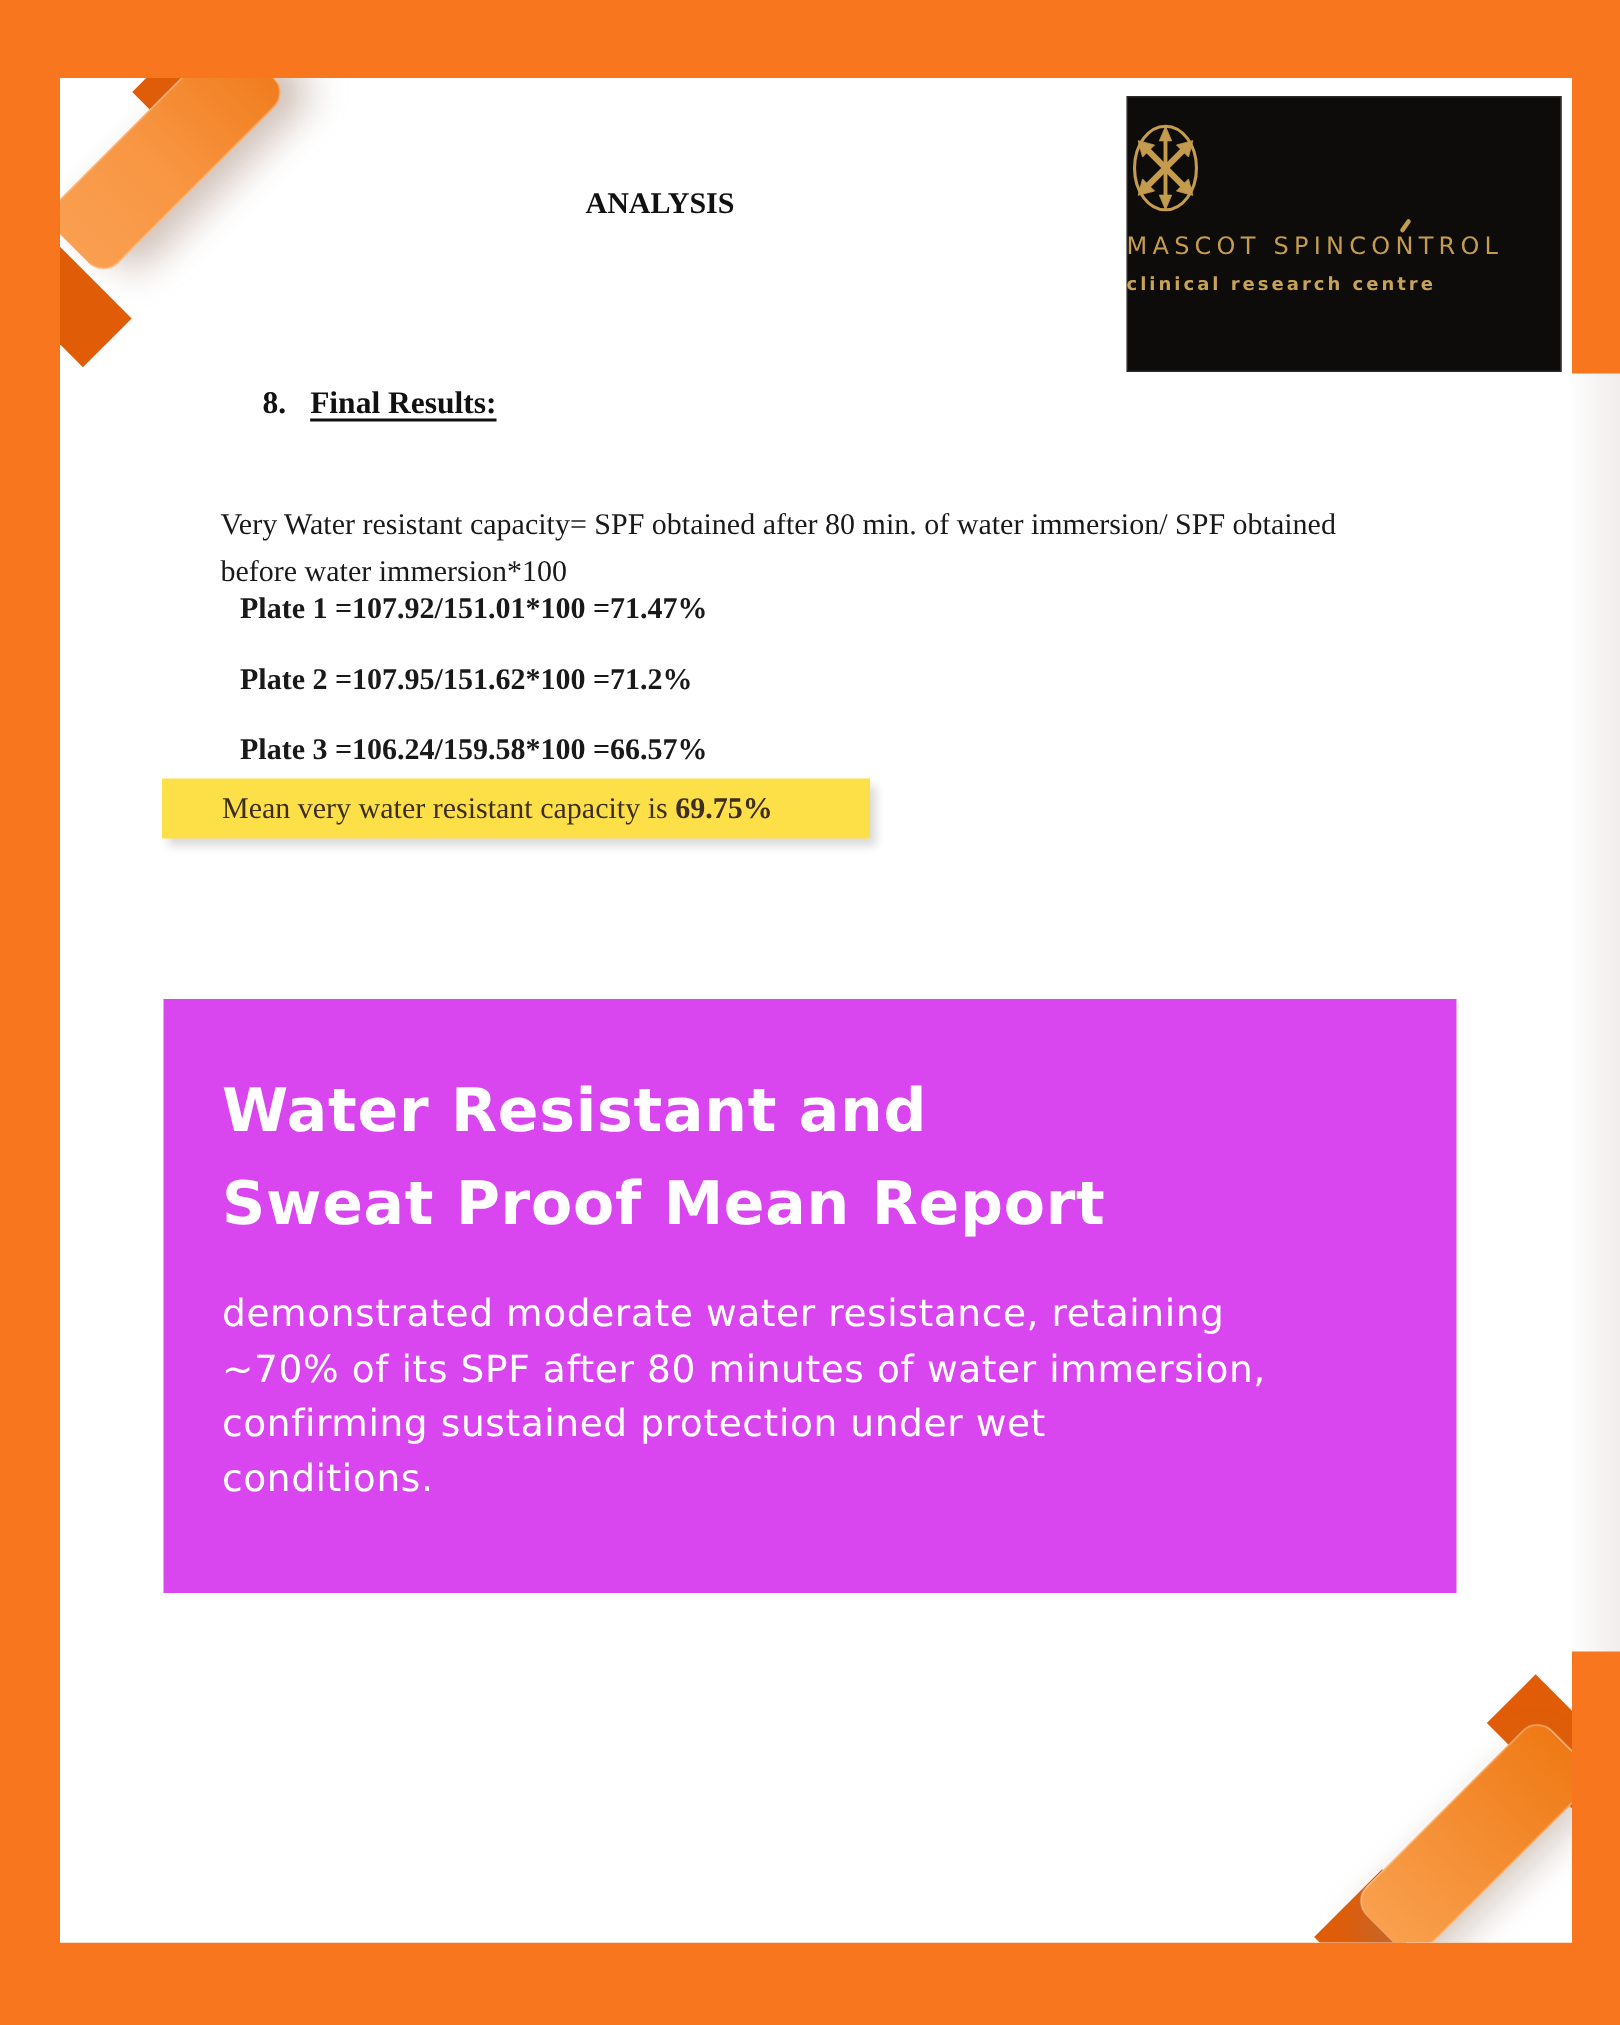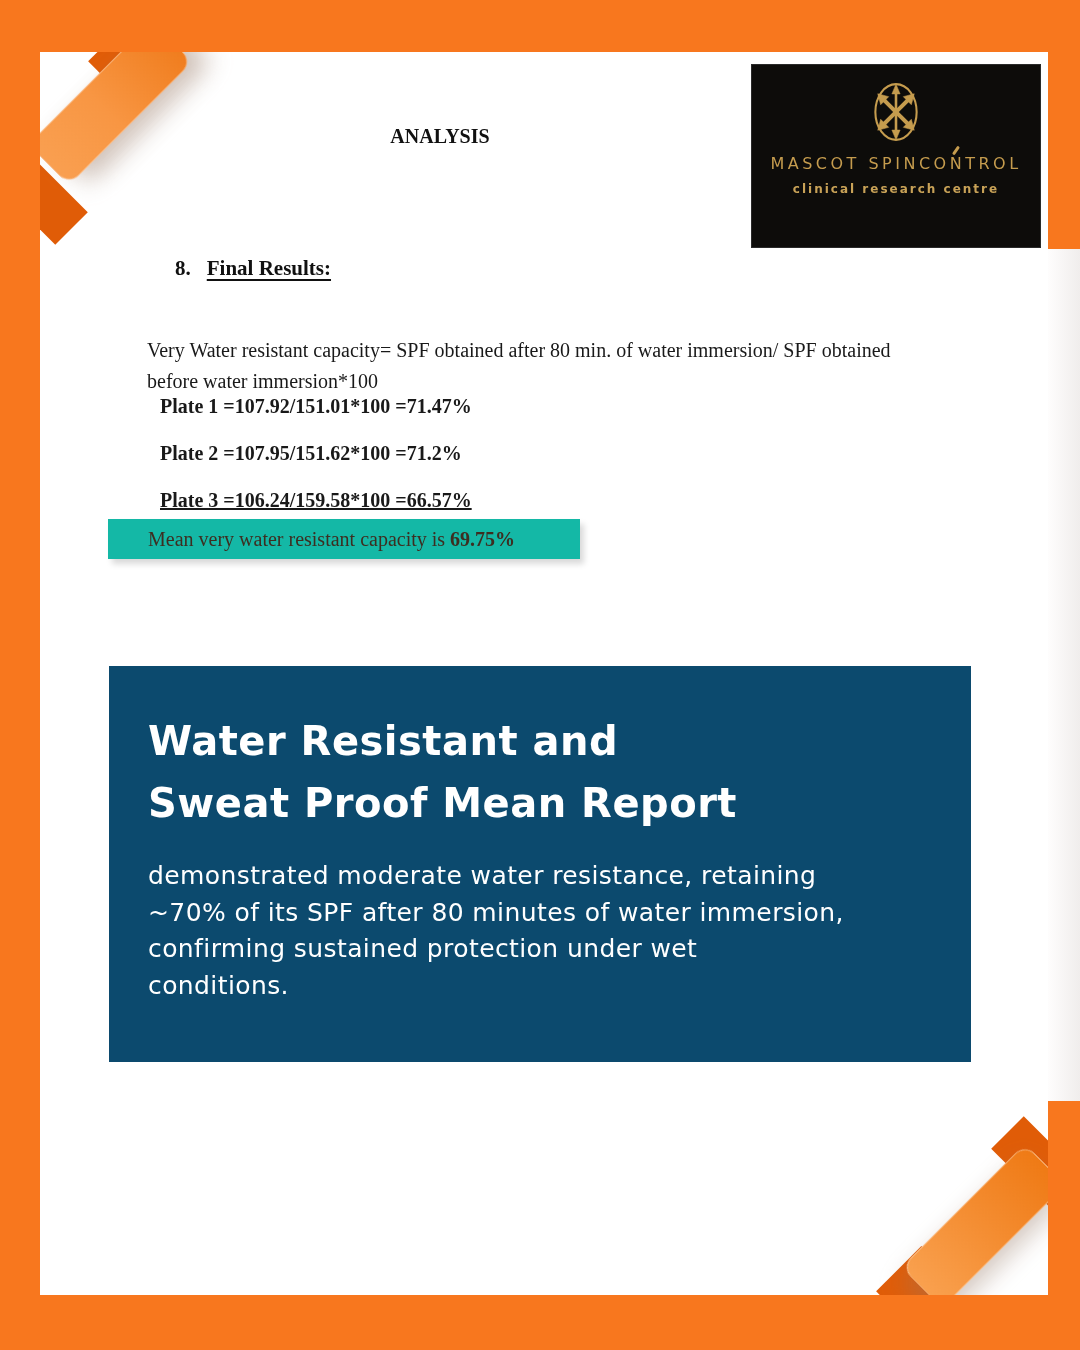--- a/index.html
+++ b/index.html
@@ -20,21 +20,21 @@
   .page{position:absolute;left:40px;top:52px;width:1008px;height:1243px;background:#ffffff;}
   
   .doc-title{
     position:absolute;left:107px;top:70px;width:586px;text-align:center;
     font-weight:bold;font-size:20px;line-height:29px;color:#111111;
   }
   .doc-title .it{font-style:italic;}
   
   .logo-box{
     position:absolute;left:711px;top:12px;width:290px;height:184px;background:#0d0c0a;
-    display:flex;flex-direction:column;align-items:center;justify-content:flex-start;
+    display:flex;flex-direction:column;align-items:flex-start;justify-content:flex-start;
     box-shadow:0 0 0 1px #2a2a2a inset;
   }
   .logo-icon{margin-top:16px;}
   .logo-name{
     position:relative;margin-top:10px;font-family:"DejaVu Sans",sans-serif;
     font-size:16px;letter-spacing:3.5px;color:#c59c4e;white-space:nowrap;
   }
   .logo-accent{
     position:absolute;top:-5px;left:72%;width:10px;height:3px;background:#c59c4e;
     transform:rotate(-55deg);border-radius:2px;
@@ -44,31 +44,31 @@
     font-size:12px;letter-spacing:2px;color:#c8a257;white-space:nowrap;
   }
   
   .section-heading{position:absolute;left:135px;top:204px;font-size:21px;font-weight:bold;color:#111;}
   .section-heading .num{margin-right:16px;}
   .section-heading .lbl{text-decoration:underline;text-decoration-thickness:2px;text-underline-offset:4px;}
   
   .formula{position:absolute;left:107px;top:283px;font-size:20px;line-height:31px;}
   
   .plate-line{position:absolute;left:120px;font-size:20px;font-weight:bold;white-space:nowrap;}
-  .plate-0{top:343px;} .plate-1{top:390px;} .plate-2{top:437px;text-decoration:underline;}
+  .plate-0{top:343px;} .plate-1{top:390px;} .plate-2{top:437px;}
   
   .highlight{
-    position:absolute;left:68px;top:467px;width:472px;height:40px;background:#14b8a6;
+    position:absolute;left:68px;top:467px;width:472px;height:40px;background:#fde047;
     font-size:20px;line-height:40px;padding-left:40px;box-sizing:border-box;
     color:#3d2e21;white-space:nowrap;box-shadow:4px 5px 6px rgba(0,0,0,0.15);
   }
   .highlight .val{font-weight:bold;}
   
   .banner{
-    position:absolute;left:69px;top:614px;width:862px;height:396px;background:#0c4a6e;
+    position:absolute;left:69px;top:614px;width:862px;height:396px;background:#d946ef;
     font-family:"DejaVu Sans",sans-serif;color:#ffffff;box-sizing:border-box;
     padding:44px 40px 0 39px;
   }
   .banner-heading{font-size:40px;font-weight:bold;line-height:62px;letter-spacing:0.5px;}
   .banner-body{margin-top:24px;font-size:25px;line-height:36.5px;letter-spacing:0.4px;}
   
   .ribbon-tl{position:absolute;left:40px;top:52px;width:260px;height:260px;overflow:hidden;pointer-events:none;}
   .ribbon-br{position:absolute;left:788px;top:1035px;width:260px;height:260px;overflow:hidden;pointer-events:none;}
   .fold{position:absolute;background:#e05c07;transform:rotate(-45deg);}
   .ribbon-tl .fold-t{left:55px;top:-20px;width:64px;height:46px;}

